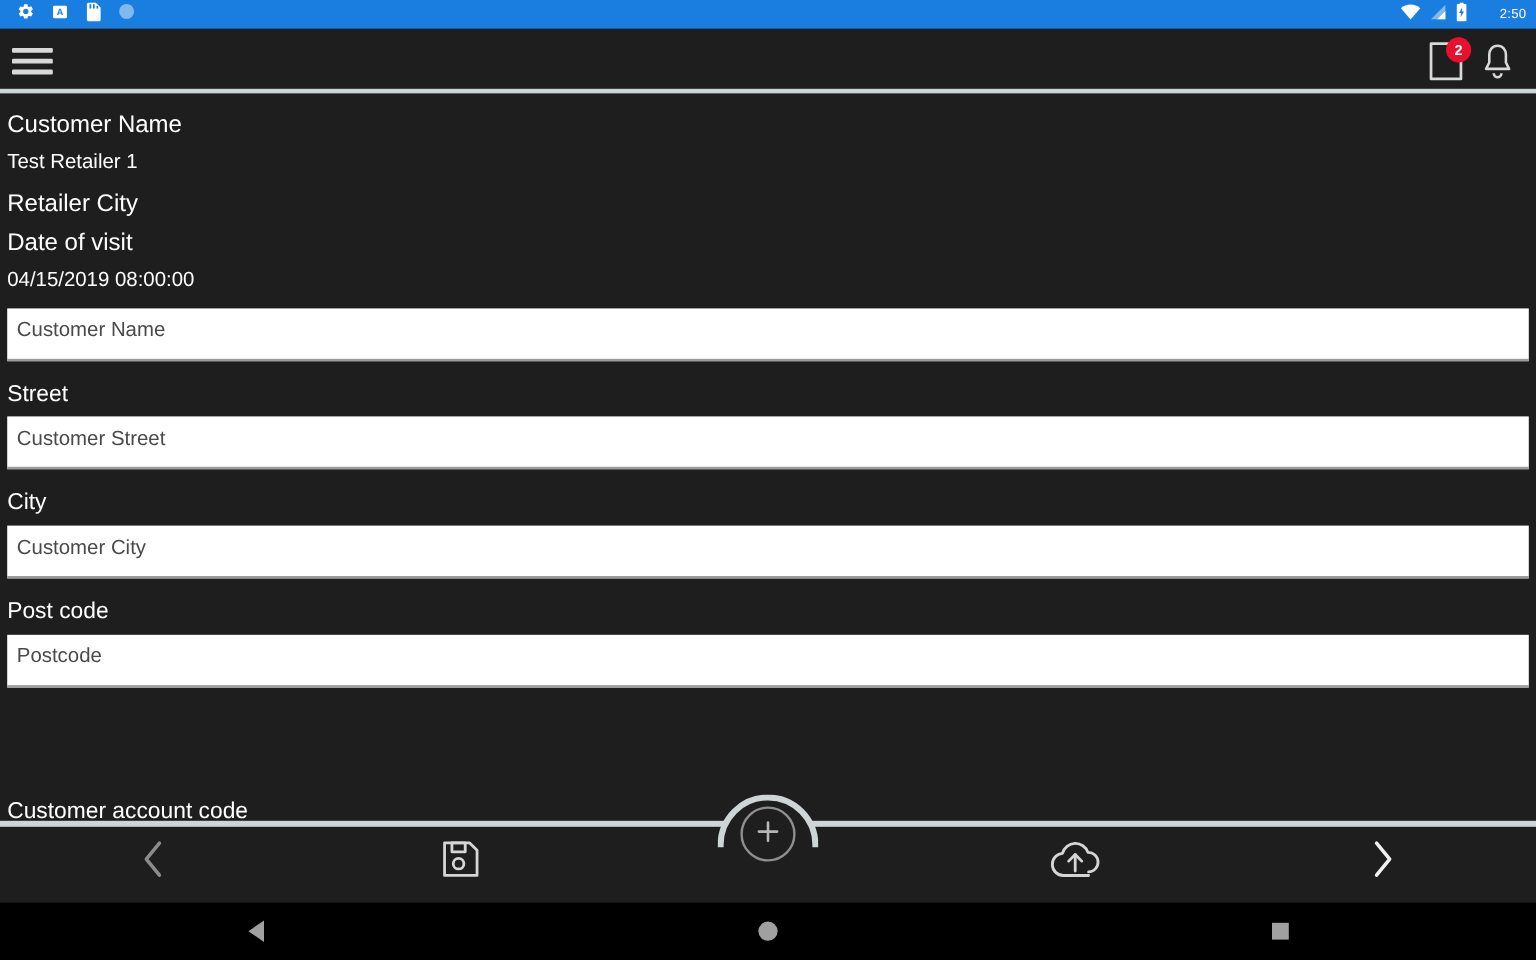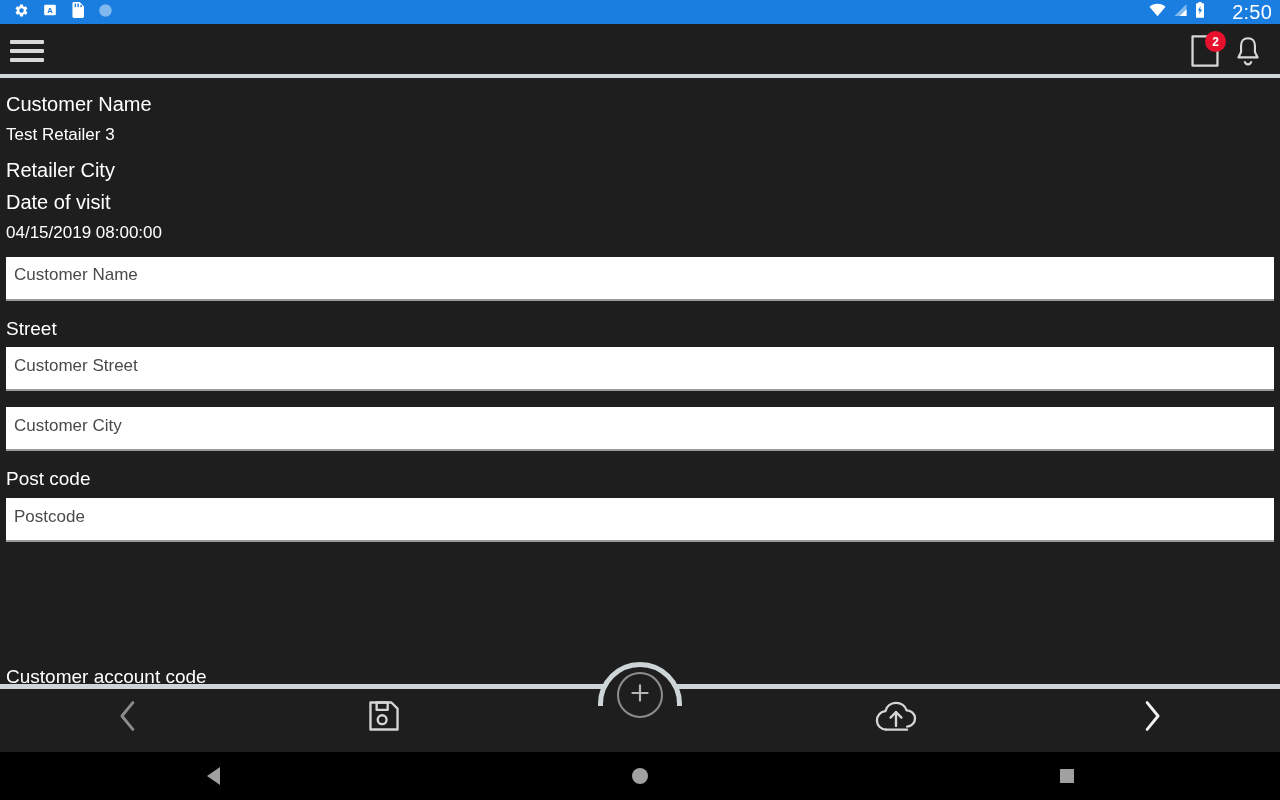--- a/index.html
+++ b/index.html
@@ -21,21 +21,21 @@
     height: 24px;
     background: #1a7ee0;
     display: flex; align-items: center;
     padding: 0 8px 0 14px;
     flex: 0 0 24px;
   }
   .sb-left { display: flex; align-items: center; gap: 14px; }
   .sb-right { display: flex; align-items: center; gap: 7px; margin-left: auto; }
   .sb-icon { display: block; }
   .sb-clock {
-    color: #ffffff; font-size: 20px; letter-spacing: 0.2px;
+    color: #ffffff; font-size: 11px; letter-spacing: 0.2px;
     margin-left: 20px; font-family: "Liberation Sans", sans-serif;
   }
 
   
   .appbar {
     height: 54px; flex: 0 0 54px;
     background: #1e1e1e;
     display: flex; align-items: center;
     padding: 0 18px 0 10px;
     position: relative;
@@ -238,36 +238,37 @@
           <path d="M10 24.5a3 3 0 006 0"></path>
         </svg>
       </div>
     </div>
     <div class="appbar-divider"></div>
   </div>
 
   <div class="content">
 
     <div class="field-label big">Customer Name</div>
-    <div class="field-value">Test Retailer 3</div>
+    <div class="field-value">Test Retailer 1</div>
 
     <div class="field-label big">Retailer City</div>
 
     <div class="field-label big">Date of visit</div>
     <div class="field-value">04/15/2019 08:00:00</div>
 
     <div class="input-row">
       <input class="txt-input" type="text" placeholder="Customer Name" style="">
     </div>
 
     <div class="field-label">Street</div>
     <div class="input-row">
       <input class="txt-input" type="text" placeholder="Customer Street" style="">
     </div>
 
+    <div class="field-label">City</div>
     <div class="input-row">
       <input class="txt-input" type="text" placeholder="Customer City" style="">
     </div>
 
     <div class="field-label">Post code</div>
     <div class="input-row">
       <input class="txt-input" type="text" placeholder="Postcode" style="">
     </div>
 
     <div class="clipped-label">Customer account code</div>

